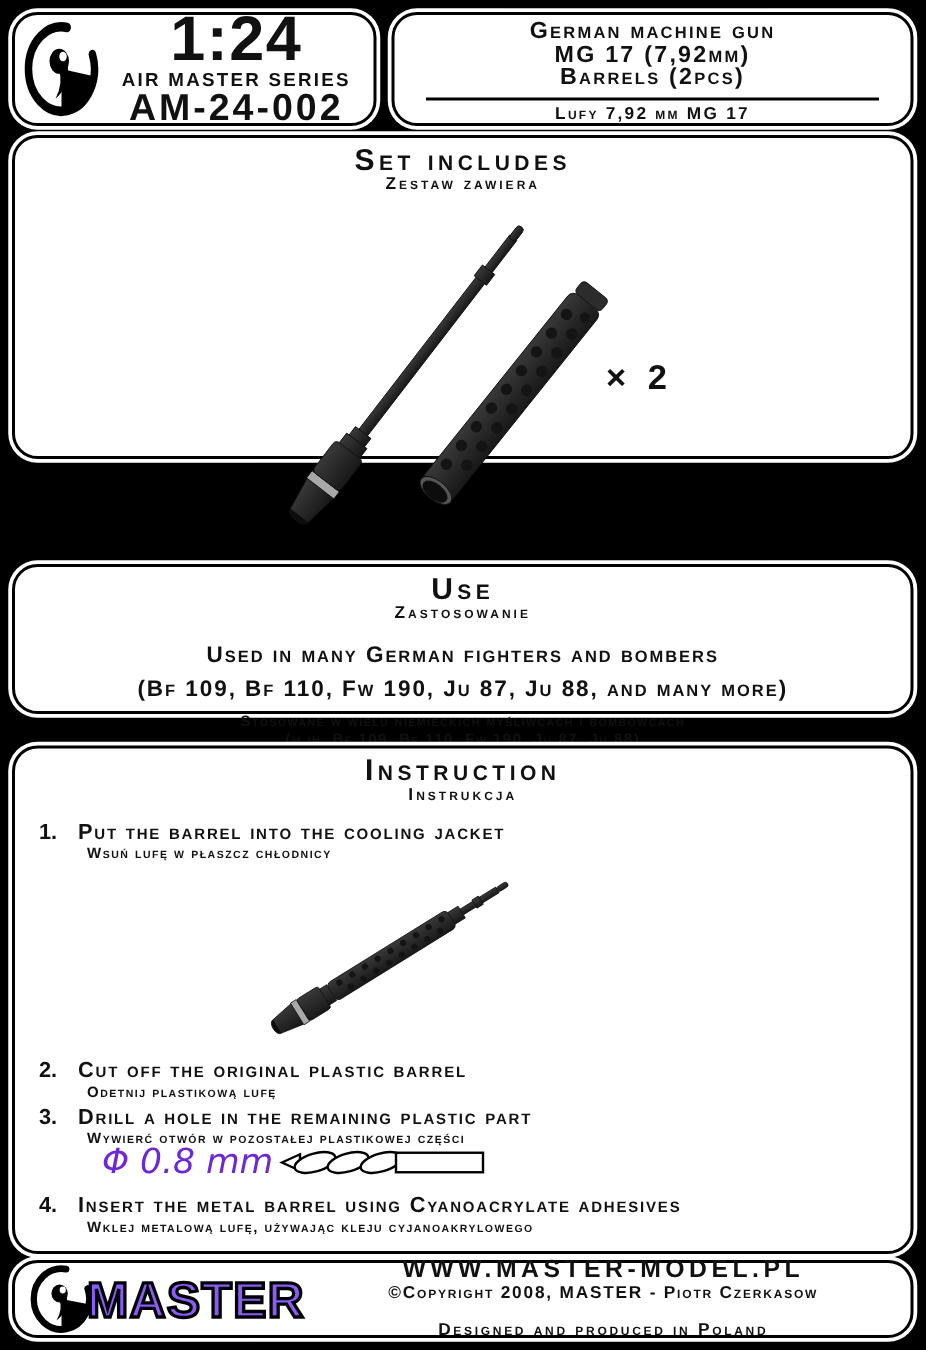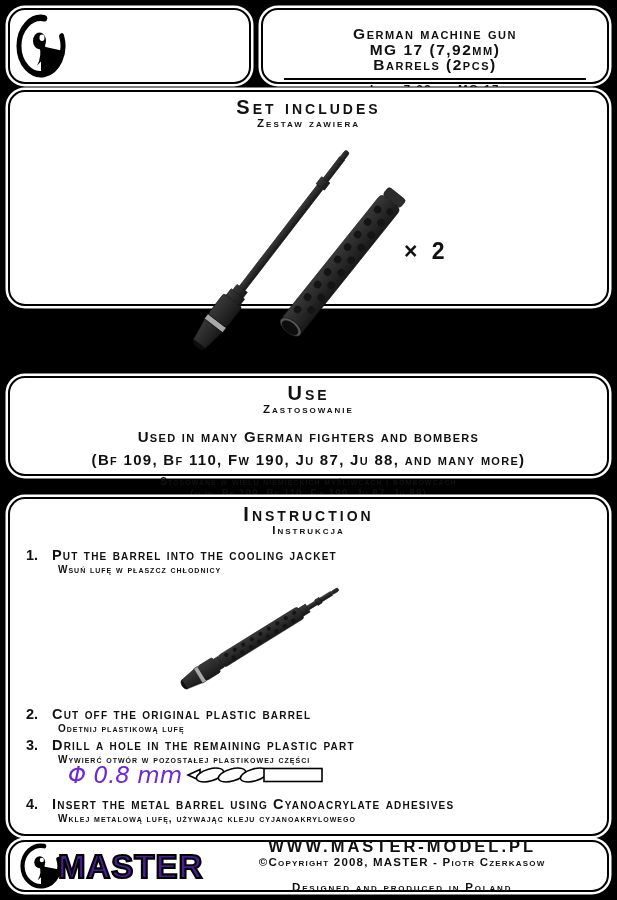--- a/index.html
+++ b/index.html
@@ -9,21 +9,21 @@
   }
   .box {
     position:absolute; background:#fff; border:2.5px solid #000;
     border-radius:17px; box-shadow:0 0 0 2.5px #fff; box-sizing:border-box;
   }
   .sc { font-variant:small-caps; }
   .ctr { text-align:center; }
 
   
   #hdr-left  { left:8px; top:8px;  width:243px; height:76px; display:flex; align-items:center; }
-  #hdr-right { left:261px; top:8px; width:348px; height:76px; padding-top:16px; }
+  #hdr-right { left:261px; top:8px; width:348px; height:76px; padding-top:3px; }
   .logo-svg { flex:0 0 auto; margin-left:6px; }
   #hdr-left .txtcol { flex:1; text-align:center; line-height:1; }
   .scale-txt { font-size:42px; font-weight:bold; letter-spacing:1px; line-height:38px; }
   .series-txt { font-size:12.5px; font-weight:bold; letter-spacing:1.5px; margin-top:2px; }
   .code-txt { font-size:25px; font-weight:bold; letter-spacing:2px; margin-top:1px; }
   .title-line { font-size:15.5px; font-weight:bold; letter-spacing:1.5px; line-height:15.5px; }
   .hdr-hr { border:none; border-top:2px solid #000; width:88%; margin:5px auto 3px auto; }
   .subtitle-line { font-size:11.5px; font-weight:bold; letter-spacing:1.5px; }
 
   
@@ -48,41 +48,46 @@
   .img-svg { position:absolute; left:0; }
   #includes-photo { top:40px; }
   #qty-label { position:absolute; left:394px; top:146px; font-size:23px; font-weight:bold; letter-spacing:4px; }
   #assembled-photo { top:76px; }
 
   #drill-row { position:absolute; left:58px; top:262px; display:flex; align-items:center; }
   #drill-label { font-family:"DejaVu Sans", sans-serif; font-style:italic; font-size:23px; color:#6d28d9; margin-right:4px; }
 
   
   .brand-txt {
-    font-size:33px; font-weight:bold; letter-spacing:1px; color:#4c1d95;
+    font-size:33px; font-weight:bold; letter-spacing:1px; color:#8b5cf6;
     -webkit-text-stroke:2.2px #000; margin-left:-4px; line-height:33px;
   }
   #footer-info { flex:1; text-align:center; line-height:1; padding-right:6px; }
   .site-txt { font-size:16.5px; font-weight:bold; letter-spacing:3px; }
   .copy-txt { font-size:11.5px; font-weight:bold; letter-spacing:1.2px; margin-top:2px; }
   .origin-txt { font-size:11.5px; font-weight:bold; letter-spacing:1.8px; margin-top:14px; }
 </style>
 </head>
 <body>
 
 <div id="page">
 
   <div class="box" id="hdr-left">
     <svg class="logo-svg" width="50" height="64" viewBox="0 0 100 100" preserveAspectRatio="none">
       <path d="M91.3 35 A44 44 0 1 1 57.6 6.7" fill="none" stroke="#000" stroke-width="10" stroke-linecap="round"></path>
       <path d="M50 50 L93.3 57.6 A44 44 0 0 1 50 94 Z" fill="#000"></path>
       <circle cx="47" cy="42" r="13" fill="#000"></circle>
       <path d="M58 46 Q63 66 42 81 Q53 64 46 50 Z" fill="#000"></path>
       <circle cx="52" cy="37" r="5" fill="#fff"></circle>
     </svg>
+    <div class="txtcol">
+      <div class="scale-txt">1:24</div>
+      <div class="series-txt">AIR MASTER SERIES</div>
+      <div class="code-txt">AM-24-002</div>
+    </div>
   </div>
 
   <div class="box ctr" id="hdr-right">
     <div class="title-line sc">German machine gun</div>
     <div class="title-line sc">MG 17 (7,92mm)</div>
     <div class="title-line sc">Barrels  (2pcs)</div>
     <hr class="hdr-hr">
     <div class="subtitle-line sc">Lufy 7,92 mm MG 17</div>
   </div>
 

